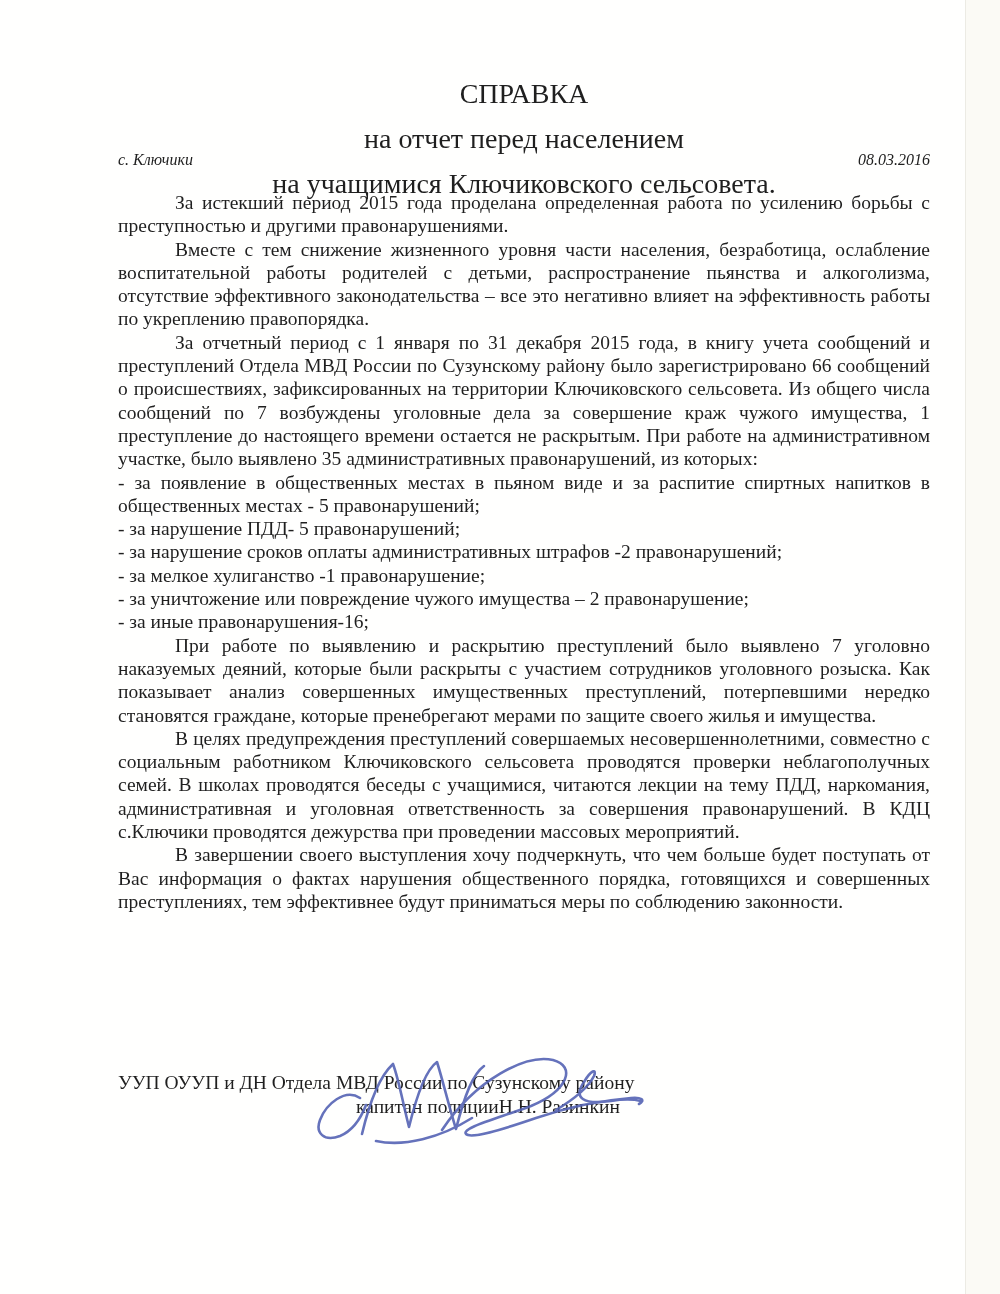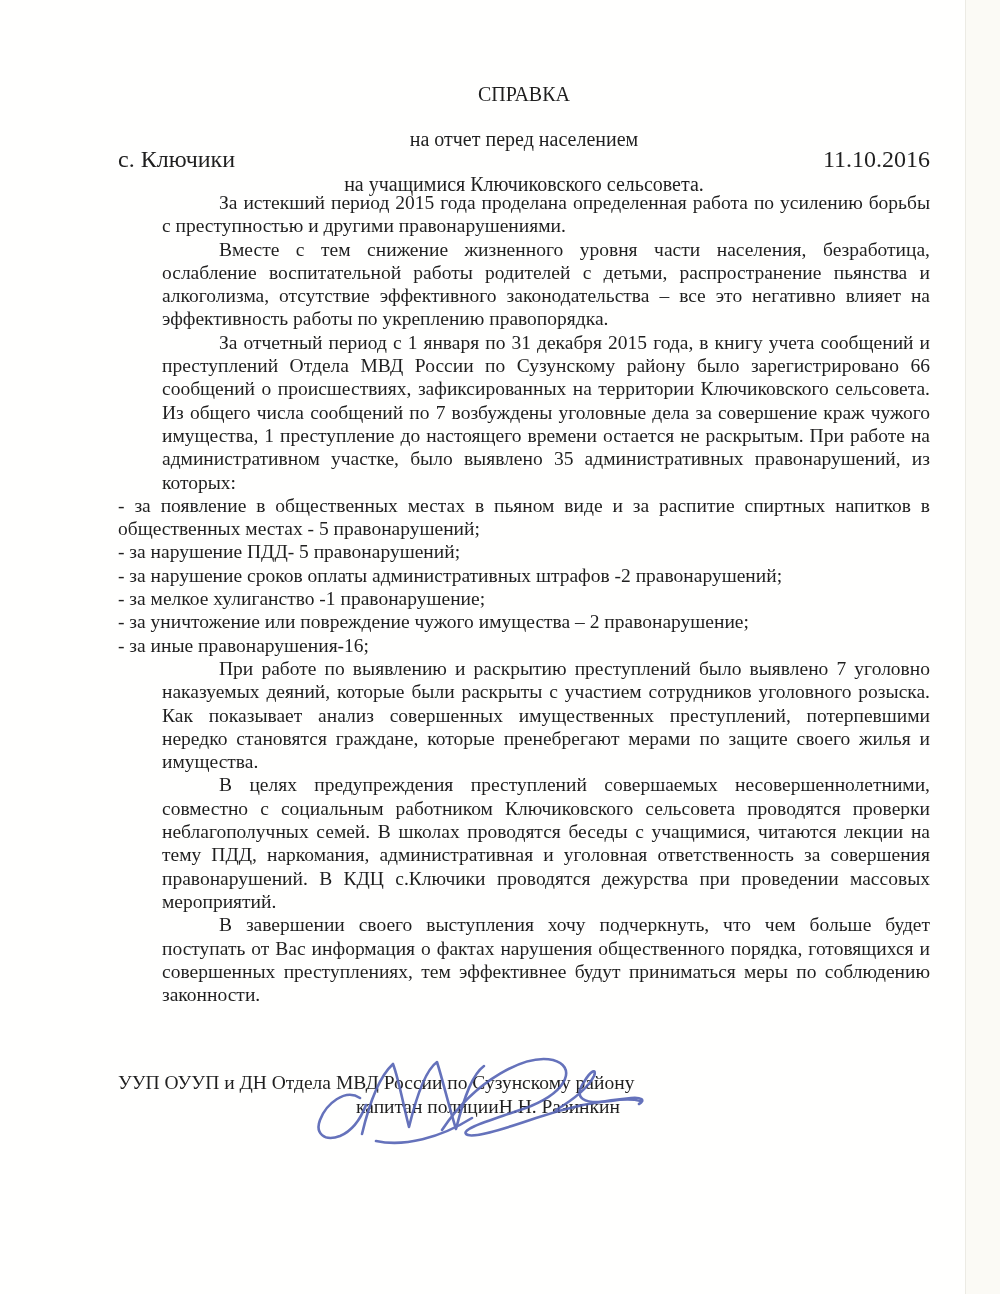--- a/index.html
+++ b/index.html
@@ -29,46 +29,47 @@
     height: 100%;
     background: #fbfaf5;
     border-left: 1px solid #ecebe4;
   }
   .title-block {
     position: absolute;
     top: 60px;
     left: 118px;
     width: 812px;
     text-align: center;
-    font-size: 20px;
+    font-size: 28px;
     line-height: 22.5px;
     white-space: pre-line;
   }
   .title-line { display: block; }
   .meta-row {
     position: absolute;
     top: 148px;
     left: 118px;
     width: 812px;
     display: flex;
     justify-content: space-between;
-    font-size: 24px;
+    font-size: 16px;
     line-height: 23px;
+    font-style: italic;
   }
   .body-text {
     position: absolute;
     top: 191px;
     left: 118px;
     width: 812px;
     font-size: 19.5px;
     line-height: 23.3px;
     text-align: justify;
   }
   .para { margin: 0; }
-  .para.indented { text-indent: 57px; margin-left: 44px; }
+  .para.indented { text-indent: 57px; }
   .signature-block {
     position: absolute;
     top: 1071px;
     left: 118px;
     width: 812px;
     font-size: 19.5px;
     line-height: 23.5px;
   }
   .sig-row2 {
     display: flex;
@@ -92,21 +93,21 @@
   <div class="edge-band"></div>
 
   <div class="title-block">
     <span class="title-line">СПРАВКА</span>
     <span class="title-line">на отчет перед населением</span>
     <span class="title-line">на учащимися Ключиковского сельсовета.</span>
   </div>
 
   <div class="meta-row">
     <span>с. Ключики</span>
-    <span>11.10.2016</span>
+    <span>08.03.2016</span>
   </div>
 
   <div class="body-text">
     <p class="para indented">За истекший период 2015 года проделана определенная работа по усилению борьбы с преступностью и другими правонарушениями.</p>
     <p class="para indented">Вместе с тем снижение жизненного уровня части населения, безработица, ослабление воспитательной работы родителей с детьми, распространение пьянства и алкоголизма, отсутствие эффективного законодательства – все это негативно влияет на эффективность работы по укреплению правопорядка.</p>
     <p class="para indented">За отчетный период с 1 января по 31 декабря 2015 года, в книгу учета сообщений и преступлений Отдела МВД России по Сузунскому району было зарегистрировано 66 сообщений о происшествиях, зафиксированных на территории Ключиковского сельсовета. Из общего числа сообщений по 7 возбуждены уголовные дела за совершение краж чужого имущества, 1 преступление до настоящего времени остается не раскрытым.  При работе на административном участке, было выявлено 35 административных правонарушений, из которых:</p>
     <p class="para">- за появление в общественных местах в пьяном виде и за распитие спиртных напитков в общественных местах - 5 правонарушений;</p>
     <p class="para">- за нарушение ПДД- 5 правонарушений;</p>
     <p class="para">- за нарушение сроков оплаты административных штрафов -2 правонарушений;</p>
     <p class="para">- за мелкое хулиганство -1 правонарушение;</p>

